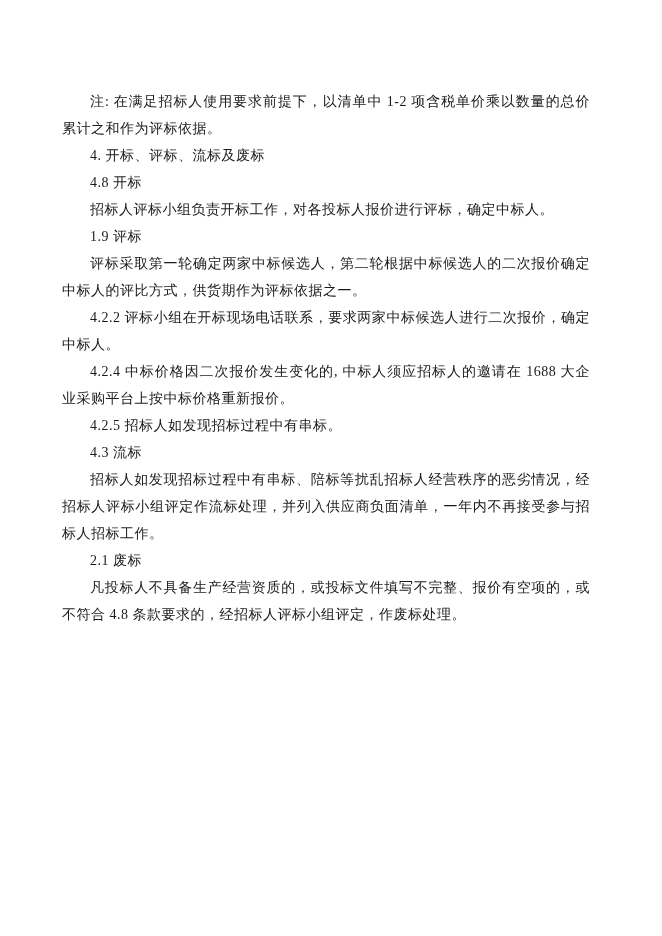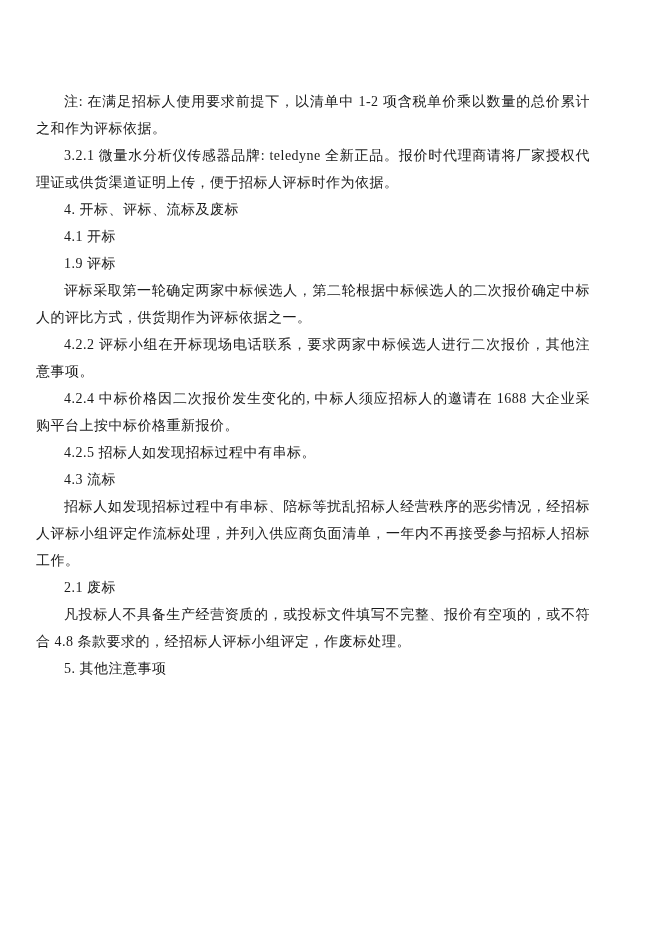--- a/index.html
+++ b/index.html
@@ -6,48 +6,47 @@
     margin: 0;
     padding: 0;
     background: #ffffff;
   }
   .page {
     position: relative;
     width: 662px;
     height: 936px;
     background: #ffffff;
     box-sizing: border-box;
-    padding: 88px 72px 40px 36px;
+    padding: 88px 72px 40px 62px;
     font-family: "Liberation Serif", "DejaVu Serif", serif;
     color: #1a1a1a;
     overflow: hidden;
   }
   .doc-body p {
     margin: 0;
     font-size: 14px;
     line-height: 27px;
     text-indent: 2em;
     text-align: justify;
     letter-spacing: 0.5px;
     word-break: break-all;
   }
 </style>
 </head>
 <body>
 
 <div class="page">
   <div class="doc-body">
     <p>注: 在满足招标人使用要求前提下，以清单中 1-2 项含税单价乘以数量的总价累计之和作为评标依据。</p>
-    <p>3.2.1 微量水分析仪传感器品牌: teledyne 全新正品。报价时代理商请将厂家授权代理证或供货渠道证明上传，便于招标人评标时作为依据。</p>
     <p>4. 开标、评标、流标及废标</p>
-    <p>4.1 开标</p>
+    <p>4.8 开标</p>
+    <p>招标人评标小组负责开标工作，对各投标人报价进行评标，确定中标人。</p>
     <p>1.9 评标</p>
     <p>评标采取第一轮确定两家中标候选人，第二轮根据中标候选人的二次报价确定中标人的评比方式，供货期作为评标依据之一。</p>
-    <p>4.2.2 评标小组在开标现场电话联系，要求两家中标候选人进行二次报价，其他注意事项。</p>
+    <p>4.2.2 评标小组在开标现场电话联系，要求两家中标候选人进行二次报价，确定中标人。</p>
     <p>4.2.4 中标价格因二次报价发生变化的, 中标人须应招标人的邀请在 1688 大企业采购平台上按中标价格重新报价。</p>
     <p>4.2.5 招标人如发现招标过程中有串标。</p>
     <p>4.3 流标</p>
     <p>招标人如发现招标过程中有串标、陪标等扰乱招标人经营秩序的恶劣情况，经招标人评标小组评定作流标处理，并列入供应商负面清单，一年内不再接受参与招标人招标工作。</p>
     <p>2.1 废标</p>
     <p>凡投标人不具备生产经营资质的，或投标文件填写不完整、报价有空项的，或不符合 4.8 条款要求的，经招标人评标小组评定，作废标处理。</p>
-    <p>5. 其他注意事项</p>
   </div>
 </div>
 
 </body></html>

